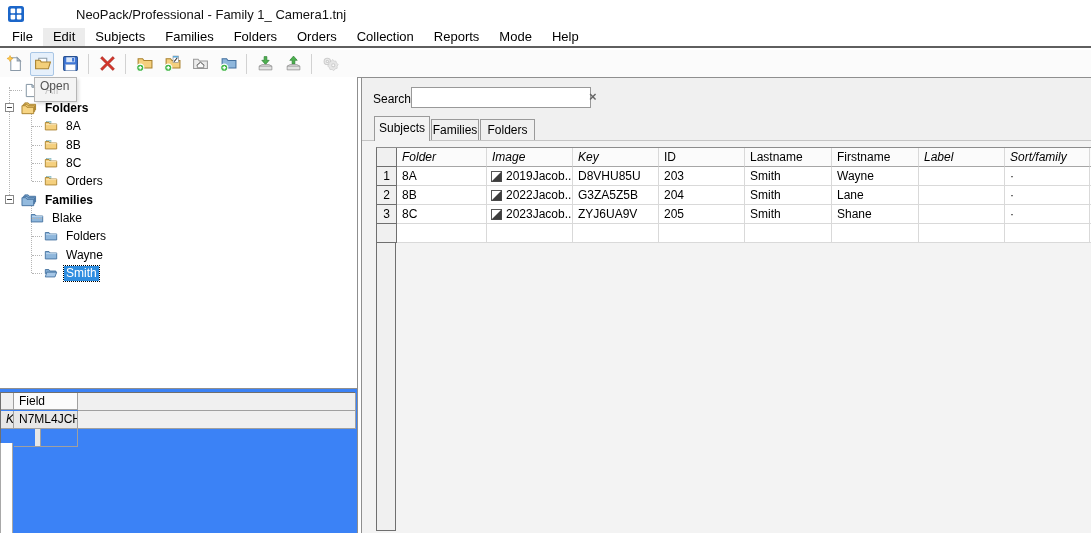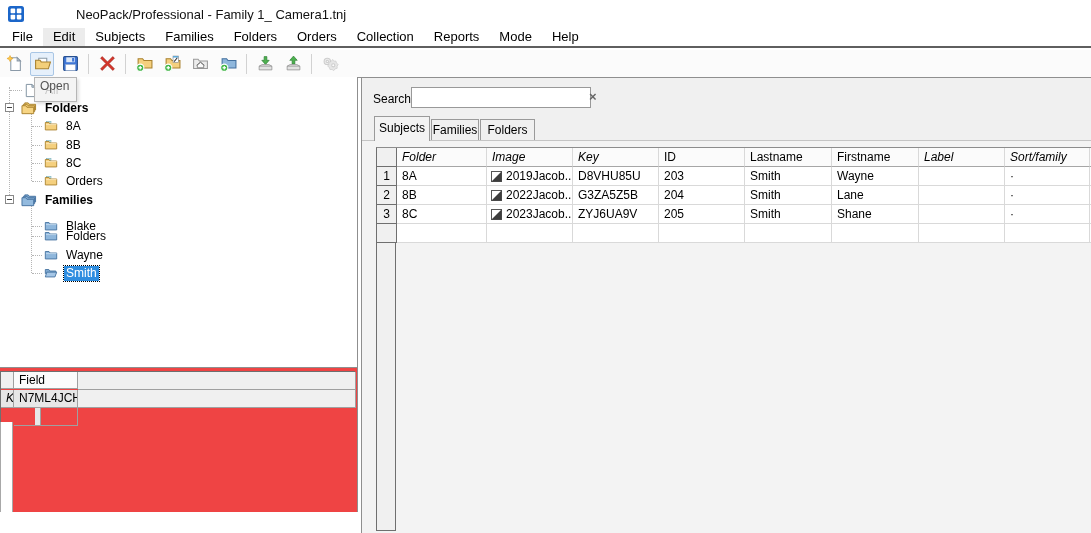--- a/index.html
+++ b/index.html
@@ -36,21 +36,21 @@
   .t-lbl.sel{background:#2e8de0;color:#fff;outline:1px dotted #000;}
   .dotline{position:absolute;border-left:1px dotted #b5b5b5;width:0;}
   .stub{position:absolute;border-top:1px dotted #b5b5b5;height:0;}
   .expander{position:absolute;left:5px;width:9px;height:9px;background:#fff;border:1px solid #898989;box-sizing:border-box;}
   .expander::after{content:"";position:absolute;left:1px;right:1px;top:3px;height:1px;background:#444;}
   
   .tooltip{position:absolute;left:34px;top:77px;width:43px;height:25px;background:rgba(242,242,242,0.82);
     border:1px solid #b6b6b6;box-shadow:2px 2px 3px rgba(0,0,0,0.12);box-sizing:border-box;
     font-size:12px;color:#555;line-height:17px;padding-left:5px;z-index:50;}
   
-  .props-panel{position:absolute;left:0;top:367px;width:358px;height:145px;background:#ef4444;border-top:1px solid #8f8f8f;border-right:1px solid #8f8f8f;box-sizing:border-box;}
+  .props-panel{position:absolute;left:0;top:388px;width:358px;height:145px;background:#3b82f6;border-top:1px solid #8f8f8f;border-right:1px solid #8f8f8f;box-sizing:border-box;}
   .pgrid{position:absolute;left:0;top:3px;width:355px;display:grid;grid-template-columns:13px 64px 278px;
     border-top:1px solid #6f6f6f;border-left:1px solid #6f6f6f;box-sizing:border-box;}
   .pcell{height:16px;border-right:1px solid #a0a0a0;border-bottom:1px solid #a0a0a0;font-size:12px;line-height:16px;padding-left:5px;box-sizing:content-box;overflow:hidden;}
   .pcell.corner{padding:0;background:#f0f0f0;}
   .pcell.rowhdr{padding:0;background:#f0f0f0;}
   .pcell.hdr{background:#fbfbfb;}
   .pcell.it{font-style:italic;}
   .pcell.gray{background:#e7e7e7;}
   .props-strip{position:absolute;left:0;top:54px;bottom:0;width:13px;background:#fff;border-left:1px solid #a8a8a8;border-right:1px solid #a8a8a8;box-sizing:border-box;}
   
@@ -316,21 +316,21 @@
   </div>
 
   <div class="t-item bold" style="top:114px;padding-left:20px;">
     <span class="expander" style="top:4px;"></span>
     <svg class="ico" width="18" height="15">
         <use href="#sy-folders-b"></use>
       </svg>
     <span class="t-lbl">Families</span>
   </div>
 
-  <div class="t-item" style="top:132px;padding-left:43px;margin-top:8px;">
+  <div class="t-item" style="top:132px;padding-left:29px;">
     <span class="stub" style="left:32px;width:10px;top:9px;"></span>
     <svg class="ico" width="16" height="14">
         <use href="#sy-folder-b"></use>
       </svg>
     <span class="t-lbl">Blake</span>
   </div>
   <div class="t-item" style="top:150px;padding-left:43px;">
     <span class="stub" style="left:32px;width:10px;top:9px;"></span>
     <svg class="ico" width="16" height="14">
         <use href="#sy-folder-b"></use>

